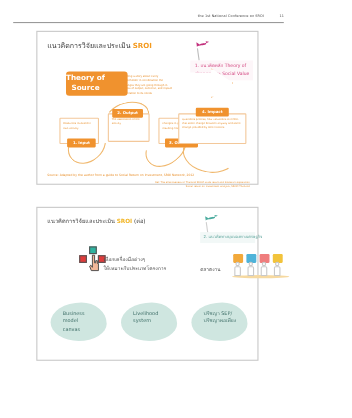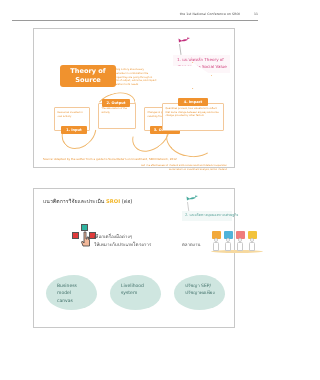--- a/index.html
+++ b/index.html
@@ -72,21 +72,21 @@
     clip-path: polygon(0 4px, 86px 4px, 86px 0, 106px 13.5px, 86px 27px, 86px 23px, 0 23px);
   }
   .toc-arrow-text {
     position: absolute; left: 52px; top: 6px; width: 46px;
     font-size: 2.35px; color: #e8912f; line-height: 1.62;
   }
   .toc-badge {
     position: absolute; left: 0; top: 2.5px;
     width: 56px; height: 22px; border-radius: 3px;
     background: #f0922e;
-    display: flex; align-items: center; justify-content: center;
+    display: flex; align-items: center; 
     color: #fff; font-size: 6.6px; font-weight: bold; line-height: 1.25;
     text-align: center;
   }
 
   
   .flow { position: absolute; left: 20px; top: 66px; width: 170px; height: 58px; }
   .fbox {
     position: absolute; background: #fff; border: .5px solid #f3c89a;
     border-radius: 1px;
   }
@@ -217,20 +217,24 @@
 <div class="page">
 
   <div class="doc-header">
     <div class="doc-header-text">the 1st National Conference on SROI</div>
     <div class="doc-header-page">11</div>
     <div class="doc-header-rule"></div>
   </div>
 
   <div class="slide" id="slide-one">
 
+    <div class="s1-title">
+      <span>แนวคิดการวิจัยและประเมิน</span>
+      <span class="sroi">SROI</span>
+    </div>
 
     <div class="pin" id="pin-one">
       <svg class="flagcloth" viewBox="0 0 26 16">
         <path d="M1 3 C6 -1, 12 4, 18 1 L24 2 C19 6, 13 3, 7 7 Z
                  M1 3 L2 11 C7 7, 13 10, 19 6 L18 1 C12 4, 6 -1, 1 3 Z" fill="#c2307d"></path>
       </svg>
       <div class="pole"></div>
     </div>
 
     <div class="callout-one">1. แนวคิดหลัก Theory of change และ Social Value</div>

